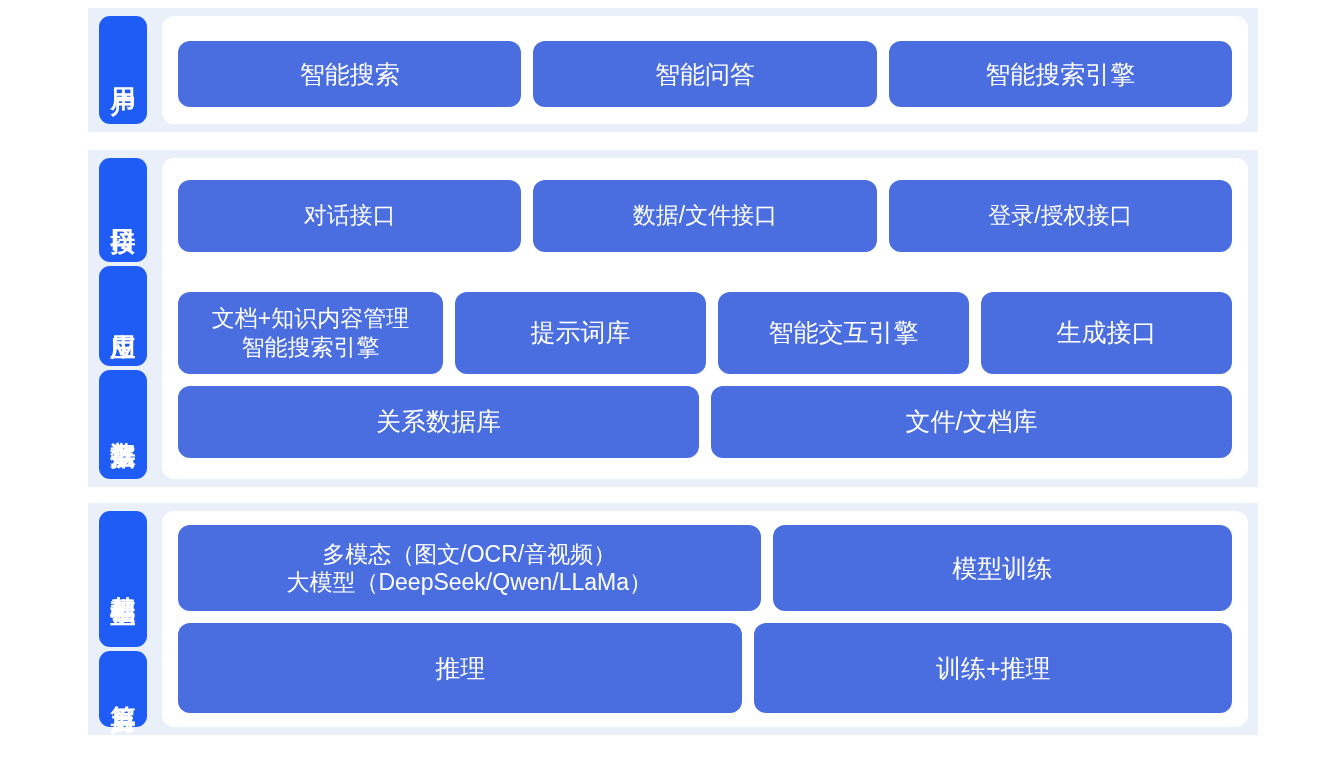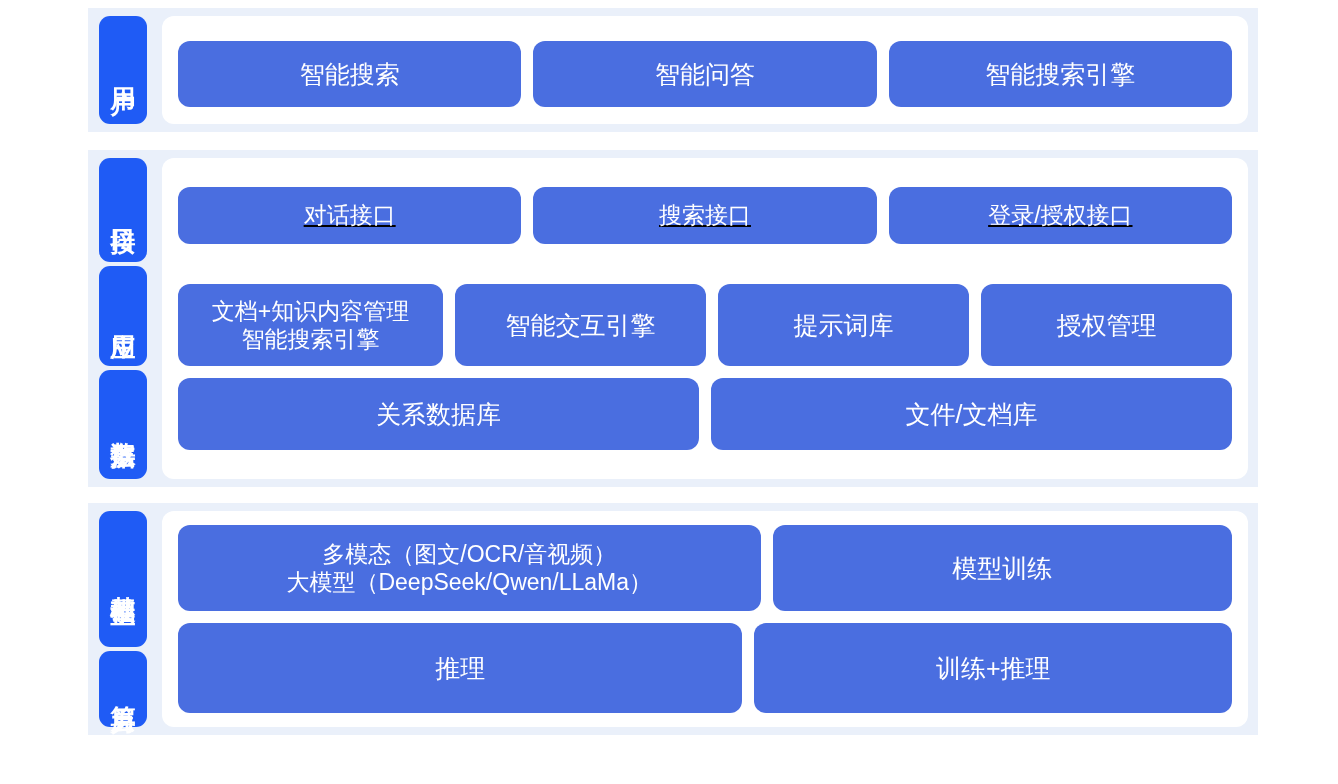--- a/index.html
+++ b/index.html
@@ -108,21 +108,21 @@
     box-sizing: border-box;
     white-space: pre-line;
   }
   .card.small { font-size: 23px; }
 
   
   #row-user { height: 74px; }
   #row-user .card { flex: 1 1 0; margin-top: 8px; }
 
   
-  #row-interface { height: 57px; text-decoration: underline; }
+  #row-interface { height: 72px; }
   #row-interface .card { flex: 1 1 0; }
 
   
   #row-app { height: 82px; margin-top: 28px; }
   #row-app .card { flex: 1 1 0; }
   #row-app .card.wide { flex: 1.06 1 0; }
 
   
   #row-data { height: 72px; }
   #row-data .card { flex: 1 1 0; }
@@ -166,30 +166,30 @@
         <span class="rail-label">应用</span>
       </div>
       <div class="rail-tab t-data">
         <span class="rail-label">数据层</span>
       </div>
     </div>
     <div class="panel">
 
       <div class="row" id="row-interface">
         <div class="card small">对话接口</div>
-        <div class="card small">搜索接口</div>
+        <div class="card small">数据/文件接口</div>
         <div class="card small">登录/授权接口</div>
       </div>
 
       <div class="row" id="row-app">
         <div class="card small wide">文档+知识内容管理
 智能搜索引擎</div>
+        <div class="card">提示词库</div>
         <div class="card">智能交互引擎</div>
-        <div class="card">提示词库</div>
-        <div class="card">授权管理</div>
+        <div class="card">生成接口</div>
       </div>
 
       <div class="row" id="row-data">
         <div class="card">关系数据库</div>
         <div class="card">文件/文档库</div>
       </div>
 
     </div>
   </div>
 

